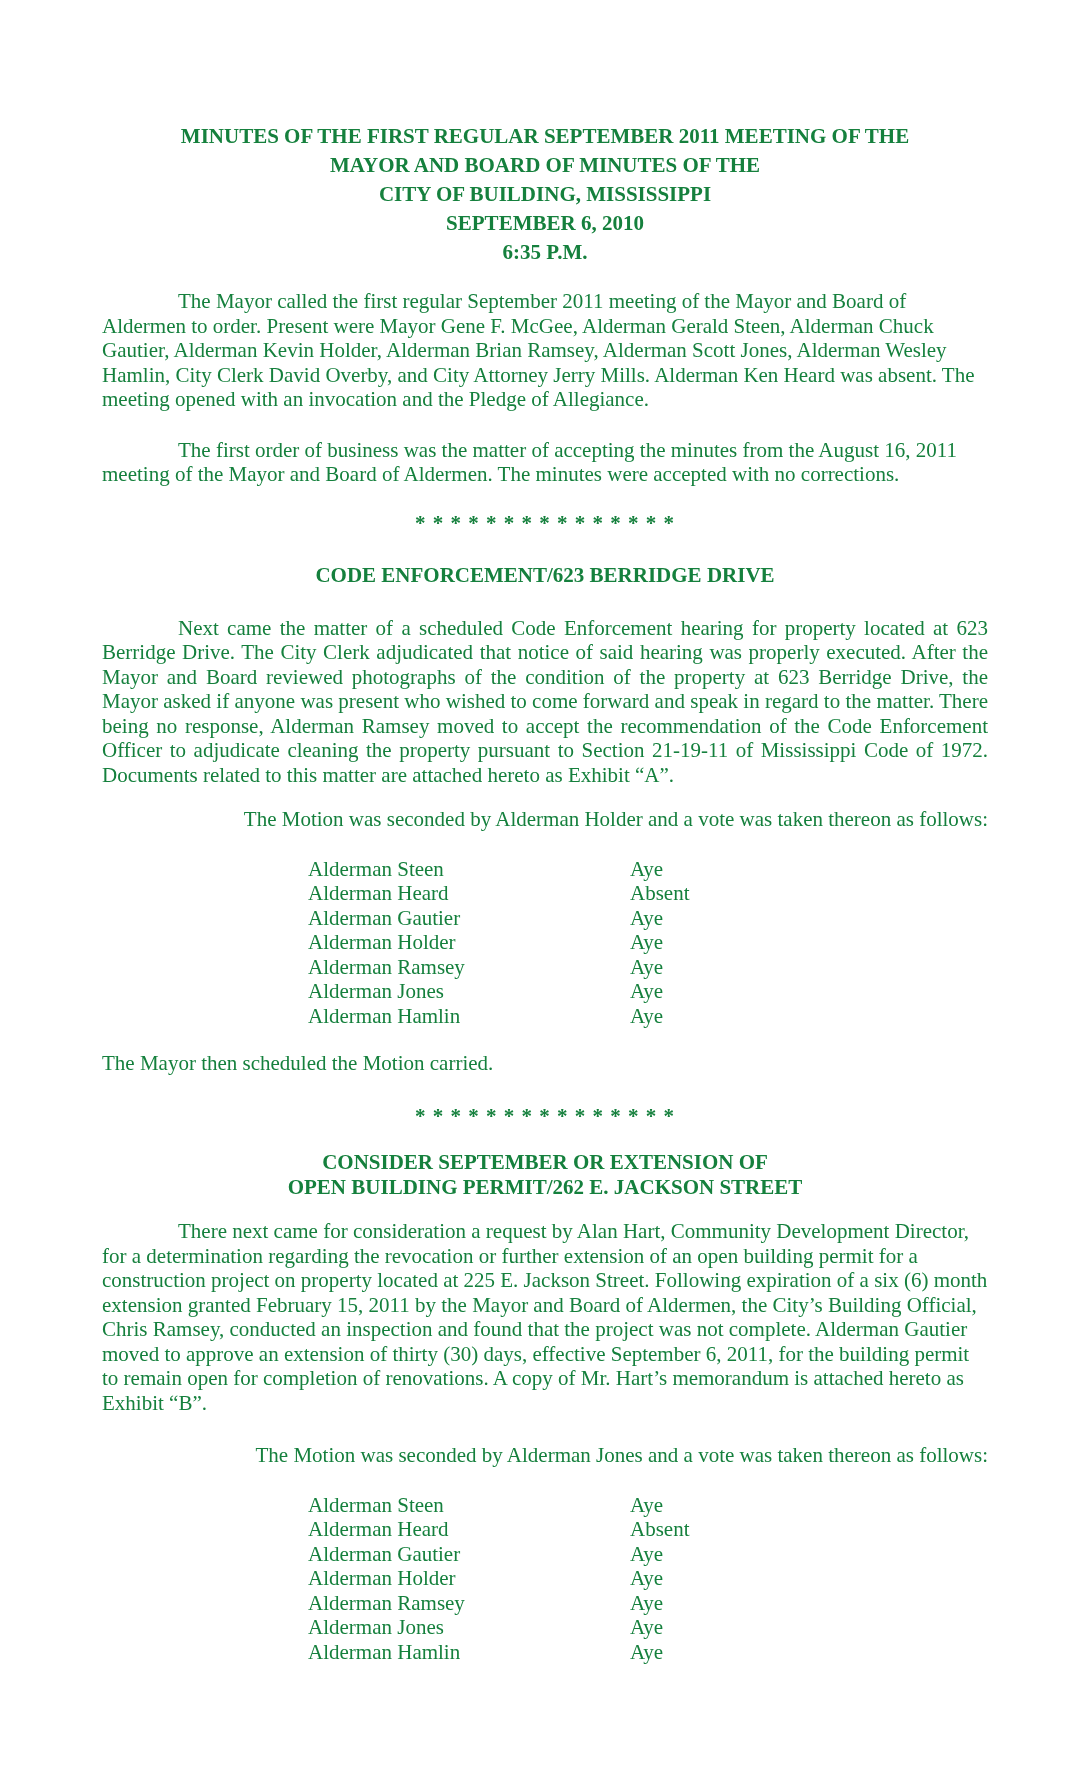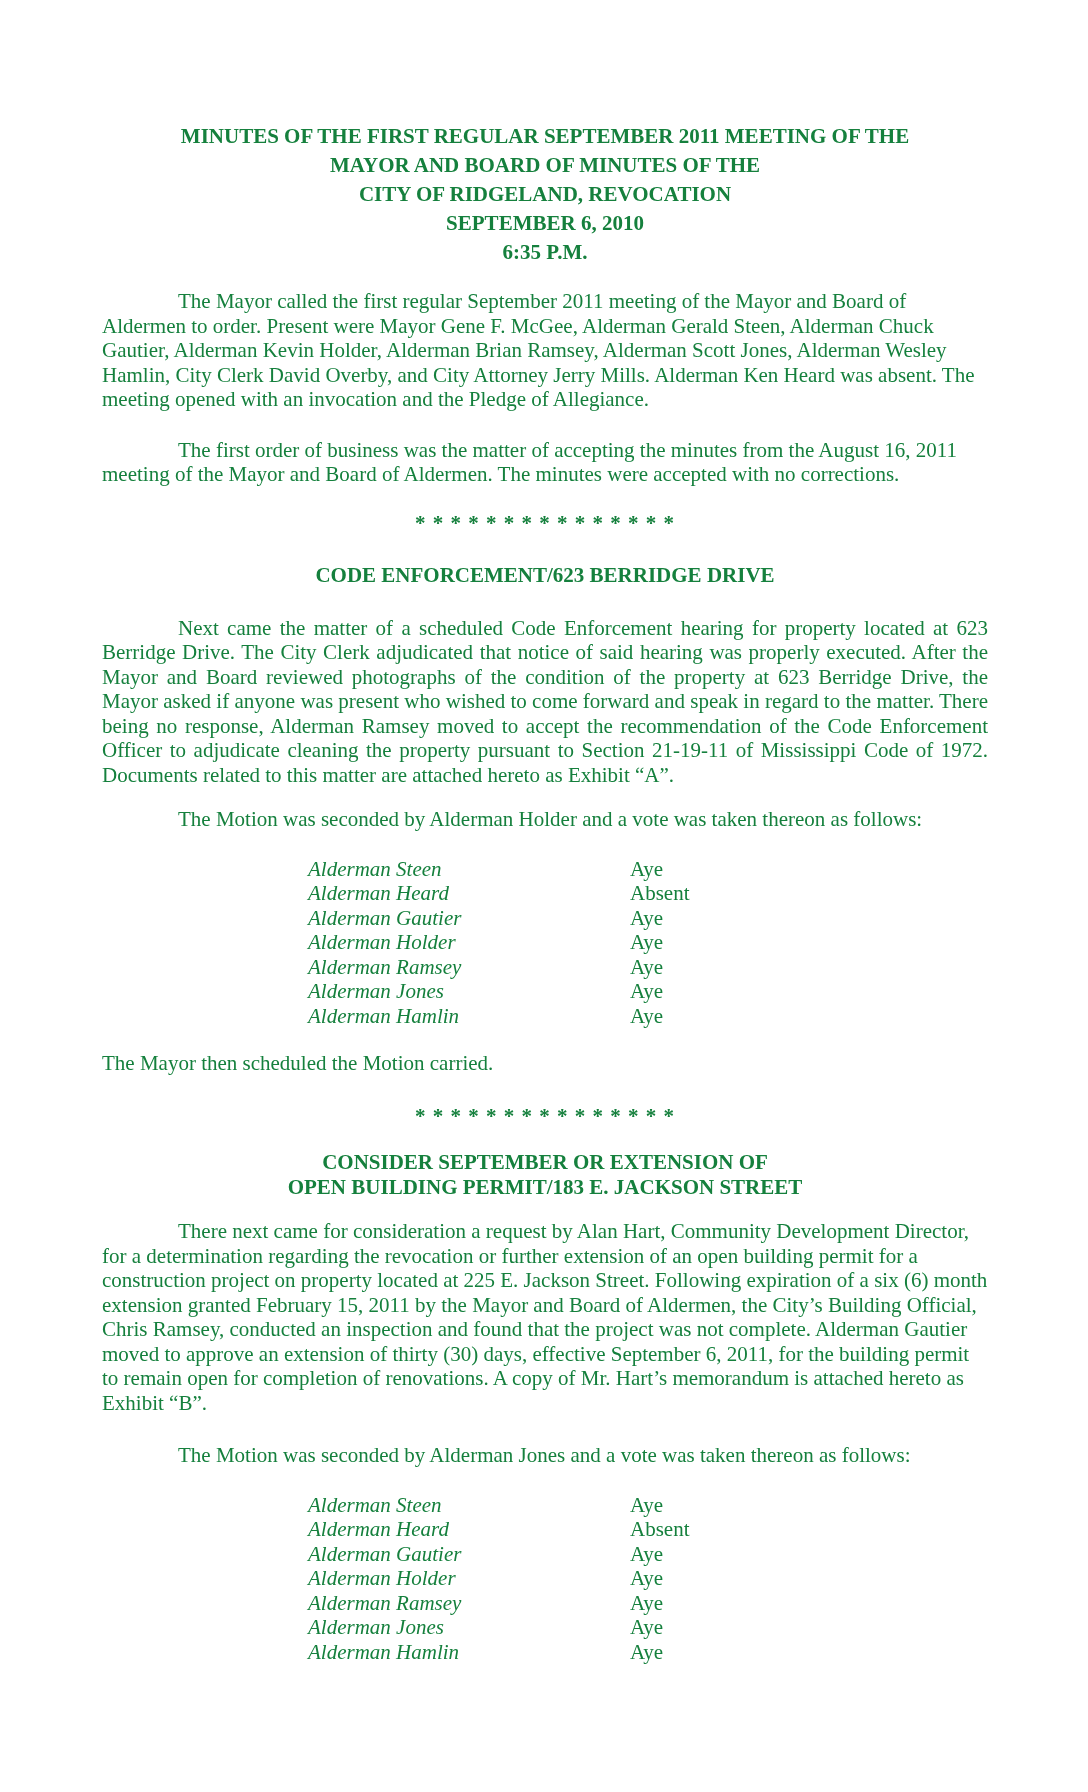--- a/index.html
+++ b/index.html
@@ -35,37 +35,37 @@
   }
   .separator.second { margin-top: 28px; }
   .section-heading {
     margin-top: 28px;
     text-align: center;
     font-weight: bold;
   }
   .section-heading.two-line { margin-top: 22px; }
   .section-body   { margin-top: 28px; }
   .section-body.second { margin-top: 20px; }
-  .motion-line    { margin-top: 20px; }
+  .motion-line    { margin-top: 20px; text-align: right; }
   .motion-line.second { margin-top: 28px; }
   .vote-table     { margin-top: 25px; margin-left: 206px; }
   .vote-row       { white-space: nowrap; }
-  .vote-name      { display: inline-block; width: 322px; font-style: italic; }
+  .vote-name      { display: inline-block; width: 322px; }
   .vote-value     { display: inline-block; }
   .result-line    { margin-top: 23px; }
 </style>
 </head>
 <body>
 
 <div class="page">
 
   <div class="doc-title">
     <div>MINUTES OF THE FIRST REGULAR SEPTEMBER 2011 MEETING OF THE</div>
     <div>MAYOR AND BOARD OF MINUTES OF THE</div>
-    <div>CITY OF RIDGELAND, REVOCATION</div>
+    <div>CITY OF BUILDING, MISSISSIPPI</div>
     <div>SEPTEMBER 6, 2010</div>
     <div>6:35 P.M.</div>
   </div>
 
   <div class="para indent opening-para">The Mayor called the first regular September 2011 meeting of the Mayor and Board of Aldermen to order.  Present were Mayor Gene F. McGee, Alderman Gerald Steen, Alderman Chuck Gautier, Alderman Kevin Holder, Alderman Brian Ramsey, Alderman Scott Jones, Alderman Wesley Hamlin, City Clerk David Overby, and City Attorney Jerry Mills.  Alderman Ken Heard was absent.  The meeting opened with an invocation and the Pledge of Allegiance.</div>
 
   <div class="para indent minutes-para">The first order of business was the matter of accepting the minutes from the August 16, 2011 meeting of the Mayor and Board of Aldermen. The minutes were accepted with no corrections.</div>
 
   <div class="separator">* * * * * * * * * * * * * * *</div>
 
@@ -100,21 +100,21 @@
       <span class="vote-name">Alderman Hamlin</span><span class="vote-value">Aye</span>
     </div>
   </div>
 
   <div class="para result-line">The Mayor then scheduled the Motion carried.</div>
 
   <div class="separator second">* * * * * * * * * * * * * * *</div>
 
   <div class="section-heading two-line">
     <div>CONSIDER SEPTEMBER OR EXTENSION OF</div>
-    <div>OPEN BUILDING PERMIT/183 E. JACKSON STREET</div>
+    <div>OPEN BUILDING PERMIT/262 E. JACKSON STREET</div>
   </div>
 
   <div class="para indent section-body second">There next came for consideration a request by Alan Hart, Community Development Director, for a determination regarding the revocation or further extension of an open building permit for a construction project on property located at 225 E. Jackson Street. Following expiration of a six (6) month extension granted February 15, 2011 by the Mayor and Board of Aldermen, the City’s Building Official, Chris Ramsey, conducted an inspection and found that the project was not complete.  Alderman Gautier moved to approve an extension of thirty (30) days, effective September 6, 2011, for the building permit to remain open for completion of renovations.  A copy of Mr. Hart’s memorandum is attached hereto as Exhibit “B”.</div>
 
   <div class="para indent motion-line second">The Motion was seconded by Alderman Jones and a vote was taken thereon as follows:</div>
 
   <div class="vote-table">
     <div class="vote-row">
       <span class="vote-name">Alderman Steen</span><span class="vote-value">Aye</span>
     </div>

